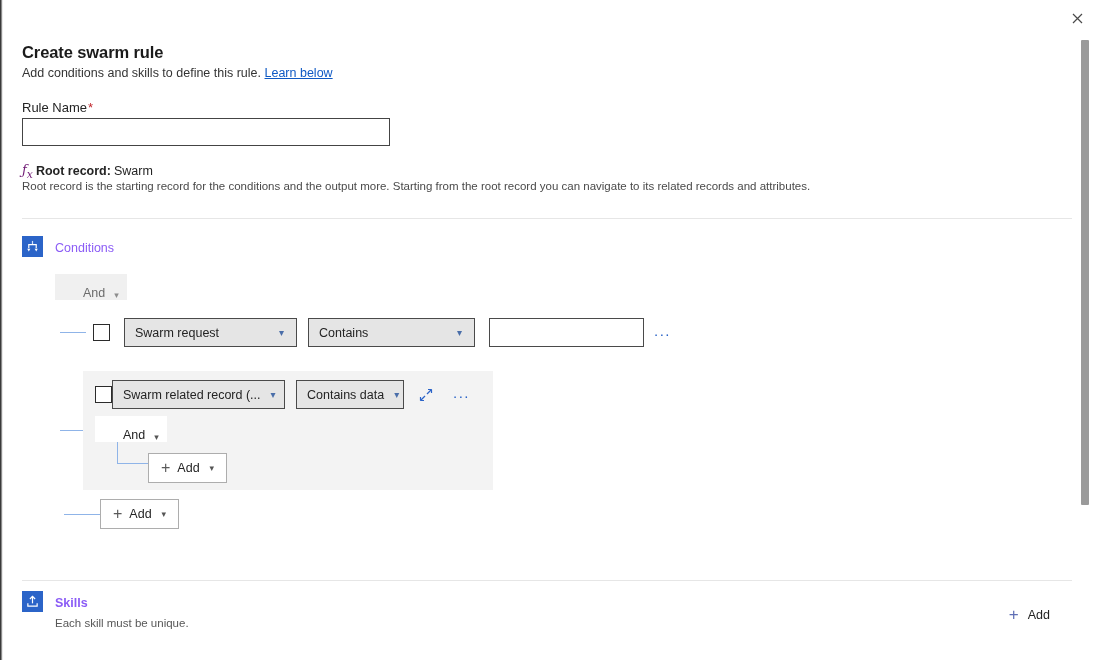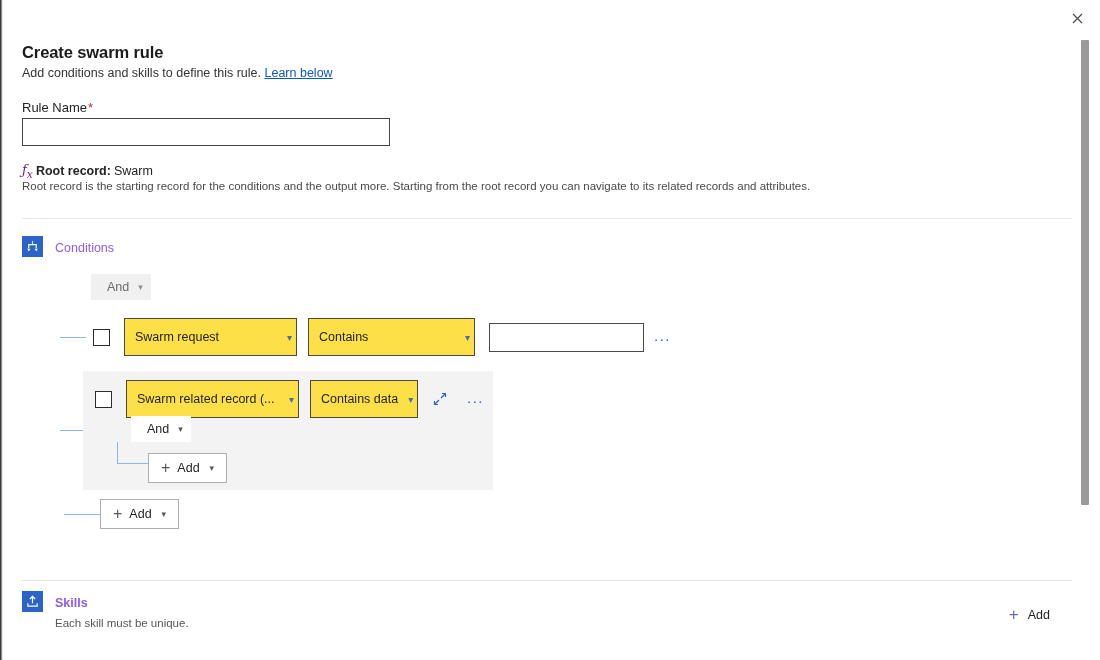--- a/index.html
+++ b/index.html
@@ -94,44 +94,44 @@
   }
   .sec-icon svg { display:block; }
 
   .sec-title {
     position:absolute; font-size:12.5px; color:#8b5cf6;
   }
   .sec-sub { position:absolute; font-size:11.5px; color:#575757; }
 
   
   .logic-pill {
-    display:inline-flex; align-items:center; gap:9px;
-    height:26px; padding:0 8px 0 16px;
-    font-size:12.5px; cursor:pointer; user-select:none;margin-left:36px;
+    display:inline-flex; align-items:flex-end; gap:9px;
+    height:26px; padding:0 8px 0 28px;
+    font-size:12.5px; cursor:pointer; user-select:none;
   }
   .logic-pill .chev { color:#555; font-size:9px; }
   .logic-root {
     position:absolute; left:55px; top:274px;
     background:#f0f0f0; color:#6b6b6b; border:none;
   }
   .logic-root .chev { color:#8d8d8d; }
 
   
   .row1 { position:absolute; left:60px; top:318px; display:flex; align-items:center; }
   .conn {
     width:26px; height:1px; background:#8fb4e8;
   }
   .chk {
     width:17px; height:17px; border:1.5px solid #2b2b2b; background:#fff;
     margin-left:7px; cursor:pointer;
   }
   .dd {
-    height:38px; border:1px solid #4a4a4a; background:#fde047;
+    height:29px; border:1px solid #4a4a4a; background:#e5e5e5;
     display:flex; align-items:center; justify-content:space-between;
-    padding:0 4px 0 10px; font-size:12.5px; color:#242424;
+    padding:0 12px 0 10px; font-size:12.5px; color:#242424;
     cursor:pointer; user-select:none; white-space:nowrap; overflow:hidden;
   }
   .dd .chev { color:#4a6ea9; font-size:10px; margin-left:10px; }
   .dd-attr  { width:173px; margin-left:14px; }
   .dd-op    { width:167px; margin-left:11px; }
   .val-box {
     width:155px; height:29px; border:1px solid #4a4a4a; background:#fff;
     margin-left:14px; cursor:text;
   }
   .ellipsis {
@@ -142,21 +142,21 @@
   
   .group-conn {
     position:absolute; left:60px; top:430px; width:26px; height:1px; background:#8fb4e8;
   }
   .group {
     position:absolute; left:83px; top:371px; width:410px; height:119px;
     background:#f3f3f3;
   }
   .group .row2 { position:absolute; left:12px; top:9px; display:flex; align-items:center; }
   .group .chk { margin-left:0; }
-  .dd-attr2 { width:173px; margin-left:14px; }
+  .dd-attr2 { width:173px; }
   .dd-op2   { width:108px; margin-left:11px; }
   .collapse-icon {
     margin-left:13px; width:18px; height:18px; cursor:pointer;
     display:flex; align-items:center; justify-content:center;
   }
   .ellipsis2 { margin-left:18px; }
 
   .logic-nested {
     position:absolute; left:12px; top:45px;
     background:#ffffff; color:#242424;

